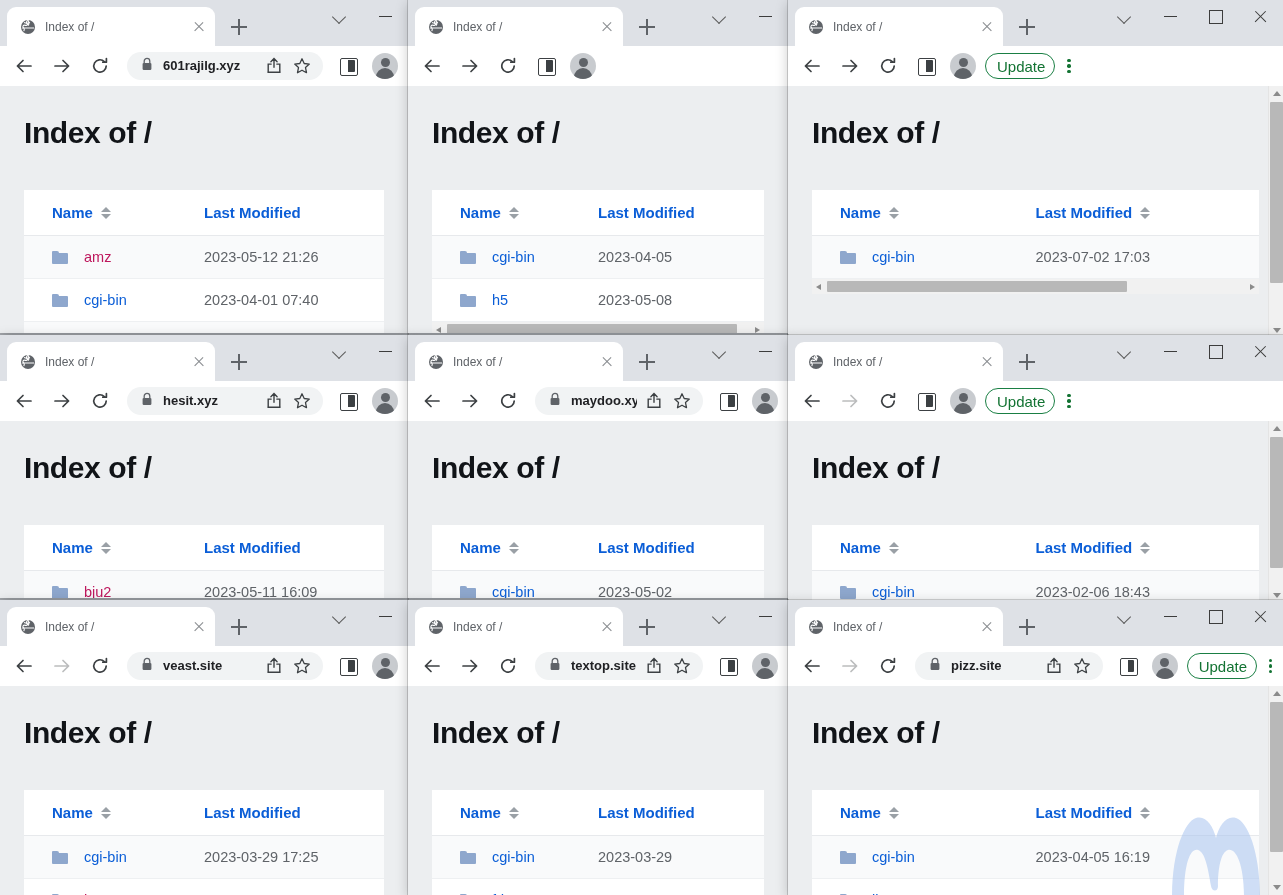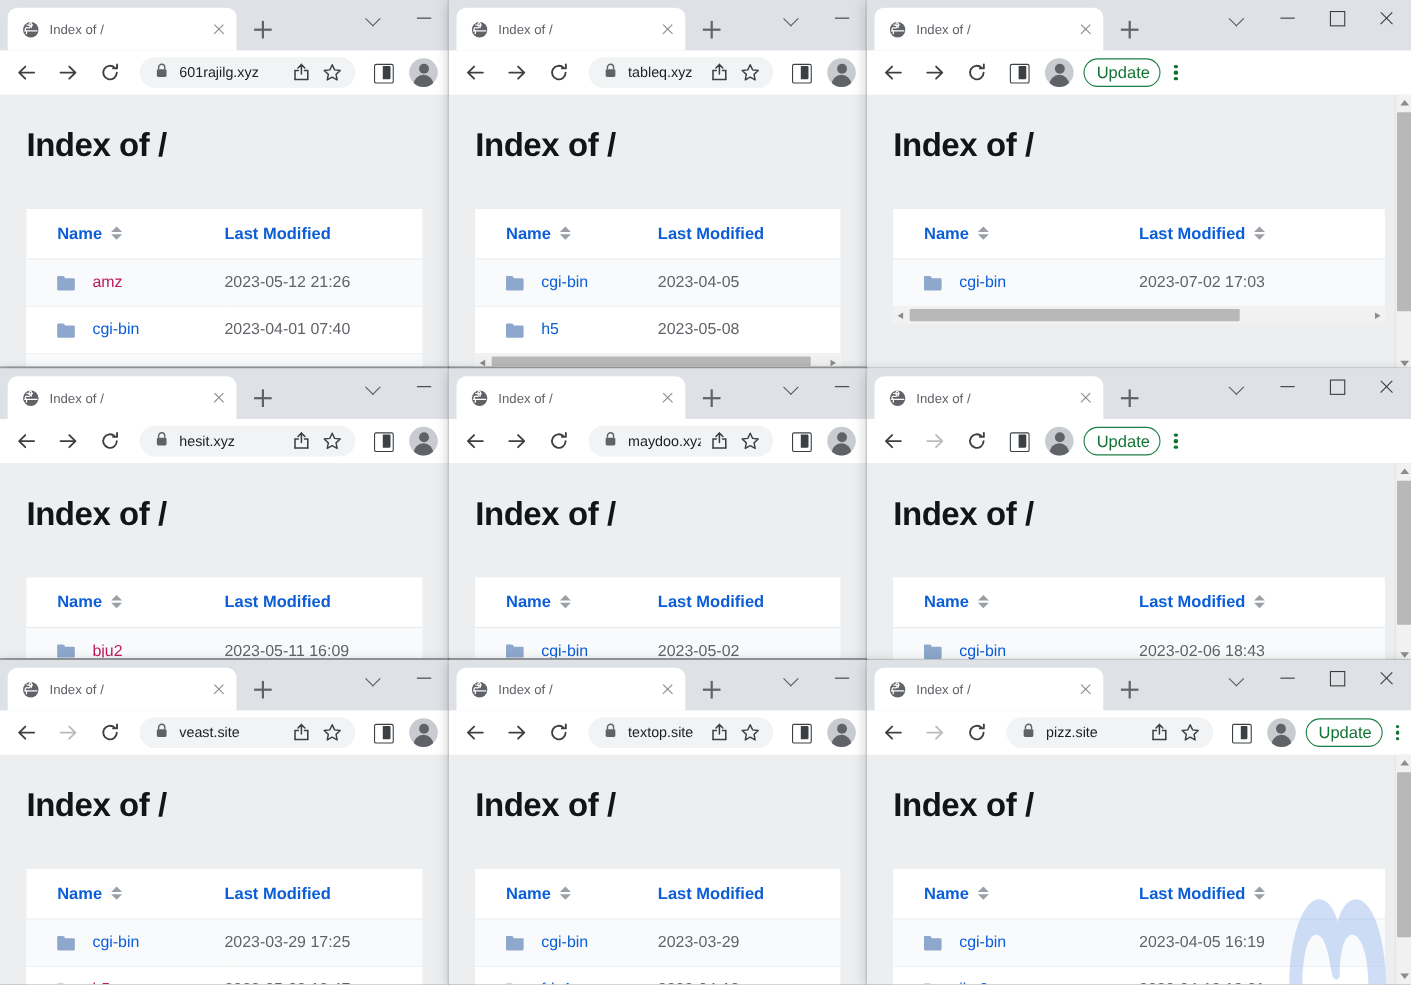--- a/index.html
+++ b/index.html
@@ -145,20 +145,21 @@
   .omnibox {
     flex: 1 1 auto;
     height: 28px;
     background: #f1f3f4;
     border-radius: 14px;
     display: flex;
     align-items: center;
     padding: 0 10px 0 14px;
     margin: 0 6px 0 8px;
     min-width: 0;
+    font-weight: bold;
   }
   .lock {
     flex: 0 0 12px;
     margin-right: 10px;
   }
   .url {
     flex: 1 1 auto;
     font-size: 13px;
     color: #202124;
     white-space: nowrap;
@@ -552,39 +553,20 @@
             <svg width="20" height="20" viewBox="0 0 20 20">
               <path d="M3 10h13M11 4.5 16.6 10 11 15.5" stroke="#3c4043" stroke-width="1.7" fill="none" stroke-linecap="round" stroke-linejoin="round"></path>
             </svg>
           </div>
           <div class="tb-icon">
             <svg width="20" height="20" viewBox="0 0 20 20">
               <path d="M16.2 10a6.2 6.2 0 1 1-1.9-4.5" stroke="#3c4043" stroke-width="1.7" fill="none" stroke-linecap="round"></path>
               <path d="M16.4 2.6v3.6h-3.6" stroke="#3c4043" stroke-width="1.7" fill="none" stroke-linecap="round" stroke-linejoin="round"></path>
             </svg>
           </div>
-          <div class="omnibox">
-            <span class="lock"><svg width="12" height="14" viewBox="0 0 12 14">
-                <path d="M3.2 6V4.2a2.8 2.8 0 0 1 5.6 0V6" stroke="#5f6368" stroke-width="1.3" fill="none"></path>
-                <rect x="1.6" y="5.9" width="8.8" height="7" rx="1.2" fill="#5f6368"></rect>
-              </svg></span>
-            <span class="url">tableq.xyz</span>
-            <span class="omni-act">
-              <svg width="18" height="18" viewBox="0 0 18 18">
-                <path d="M3.2 15.3V7.1h3M14.8 15.3V7.1h-3" stroke="#3c4043" stroke-width="1.4" fill="none" stroke-linecap="round"></path>
-                <path d="M3.2 15.3h11.6" stroke="#3c4043" stroke-width="1.4" stroke-linecap="round"></path>
-                <path d="M9 1.6 9 10.3M9 1.6 5.9 4.8M9 1.6l3.1 3.2" stroke="#3c4043" stroke-width="1.4" fill="none" stroke-linecap="round" stroke-linejoin="round"></path>
-              </svg>
-            </span>
-            <span class="omni-act">
-              <svg width="18" height="18" viewBox="0 0 18 18">
-                <path d="M9 1.8 11.2 6.5l5.1.6-3.8 3.5 1 5.1L9 13.2l-4.5 2.5 1-5.1L1.7 7.1l5.1-.6z" stroke="#3c4043" stroke-width="1.3" fill="none" stroke-linejoin="round"></path>
-              </svg>
-            </span>
-          </div>
           <div class="tb-right">
             <div class="sidepanel"></div>
             <div class="avatar"></div>
           </div>
         </div>
         <div class="viewport">
           <div class="page">
             <div class="h1">Index of /</div>
             <div class="table-card">
               <table class="idx">

